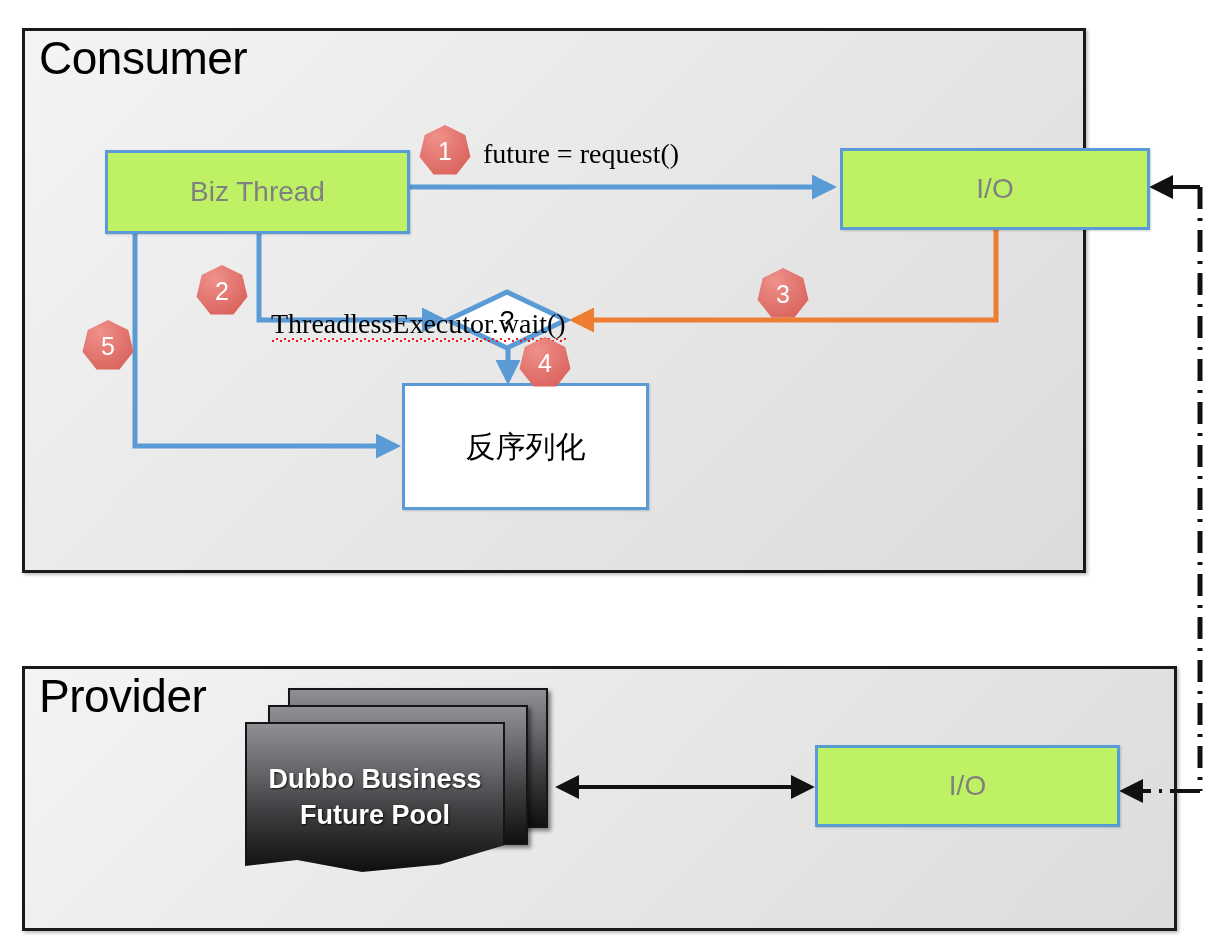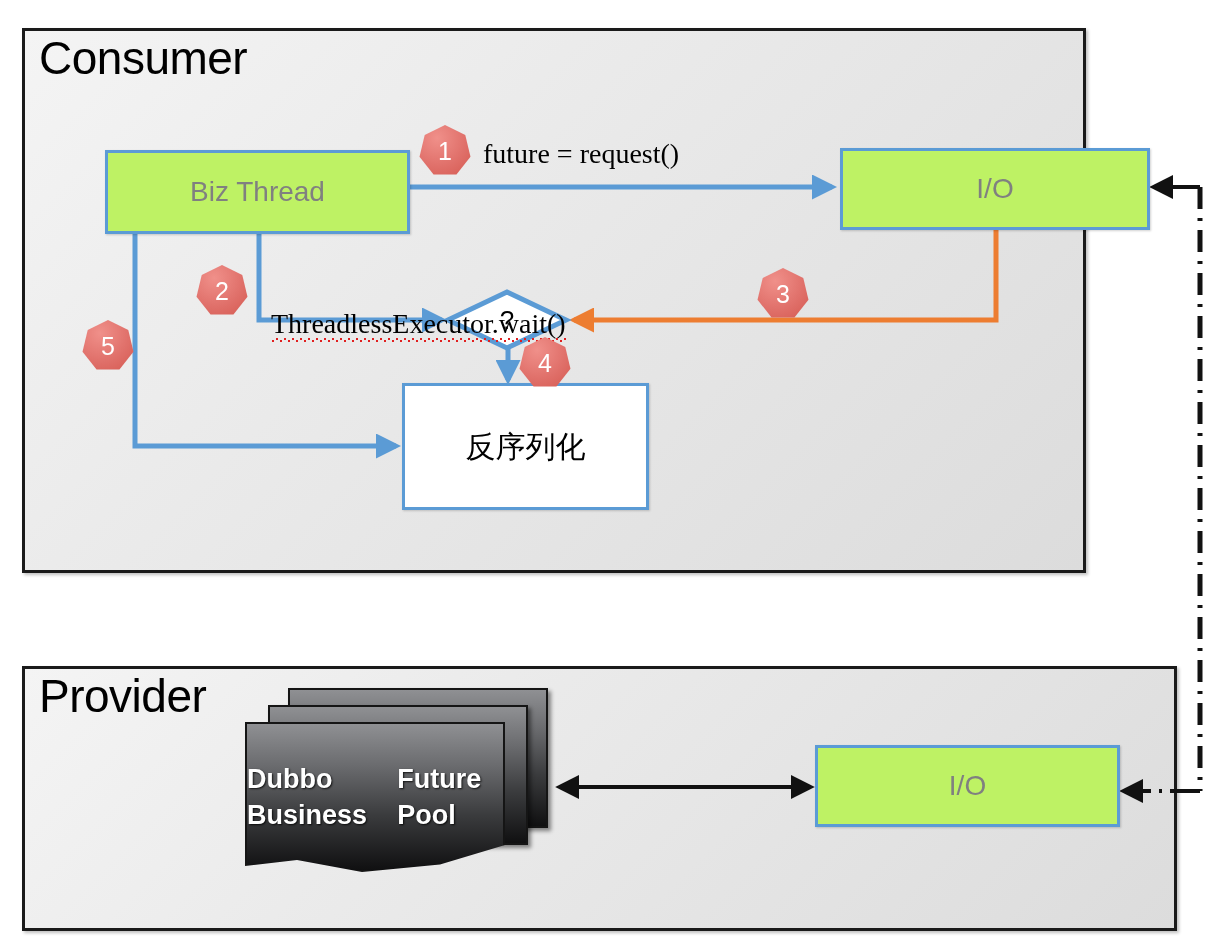--- a/index.html
+++ b/index.html
@@ -131,21 +131,21 @@
   .stack-card {
     position: absolute;
     background: linear-gradient(to bottom, #8f9093 0%, #6b6c6f 28%, #3b3c3e 62%, #101011 100%);
     border: 2px solid #151515;
     box-shadow: 3px 3px 4px rgba(0,0,0,0.45);
     box-sizing: border-box;
   }
   #pool-front {
     color: #ffffff;
     display: flex;
-    flex-direction: row;
+    flex-direction: column;
     align-items: center;
     justify-content: center;
     font-size: 27px;
     line-height: 1.35;
     text-shadow: 1px 1px 2px rgba(0,0,0,0.8);
     font-weight: bold;
   }
 
   svg.overlay {
     position: absolute;

